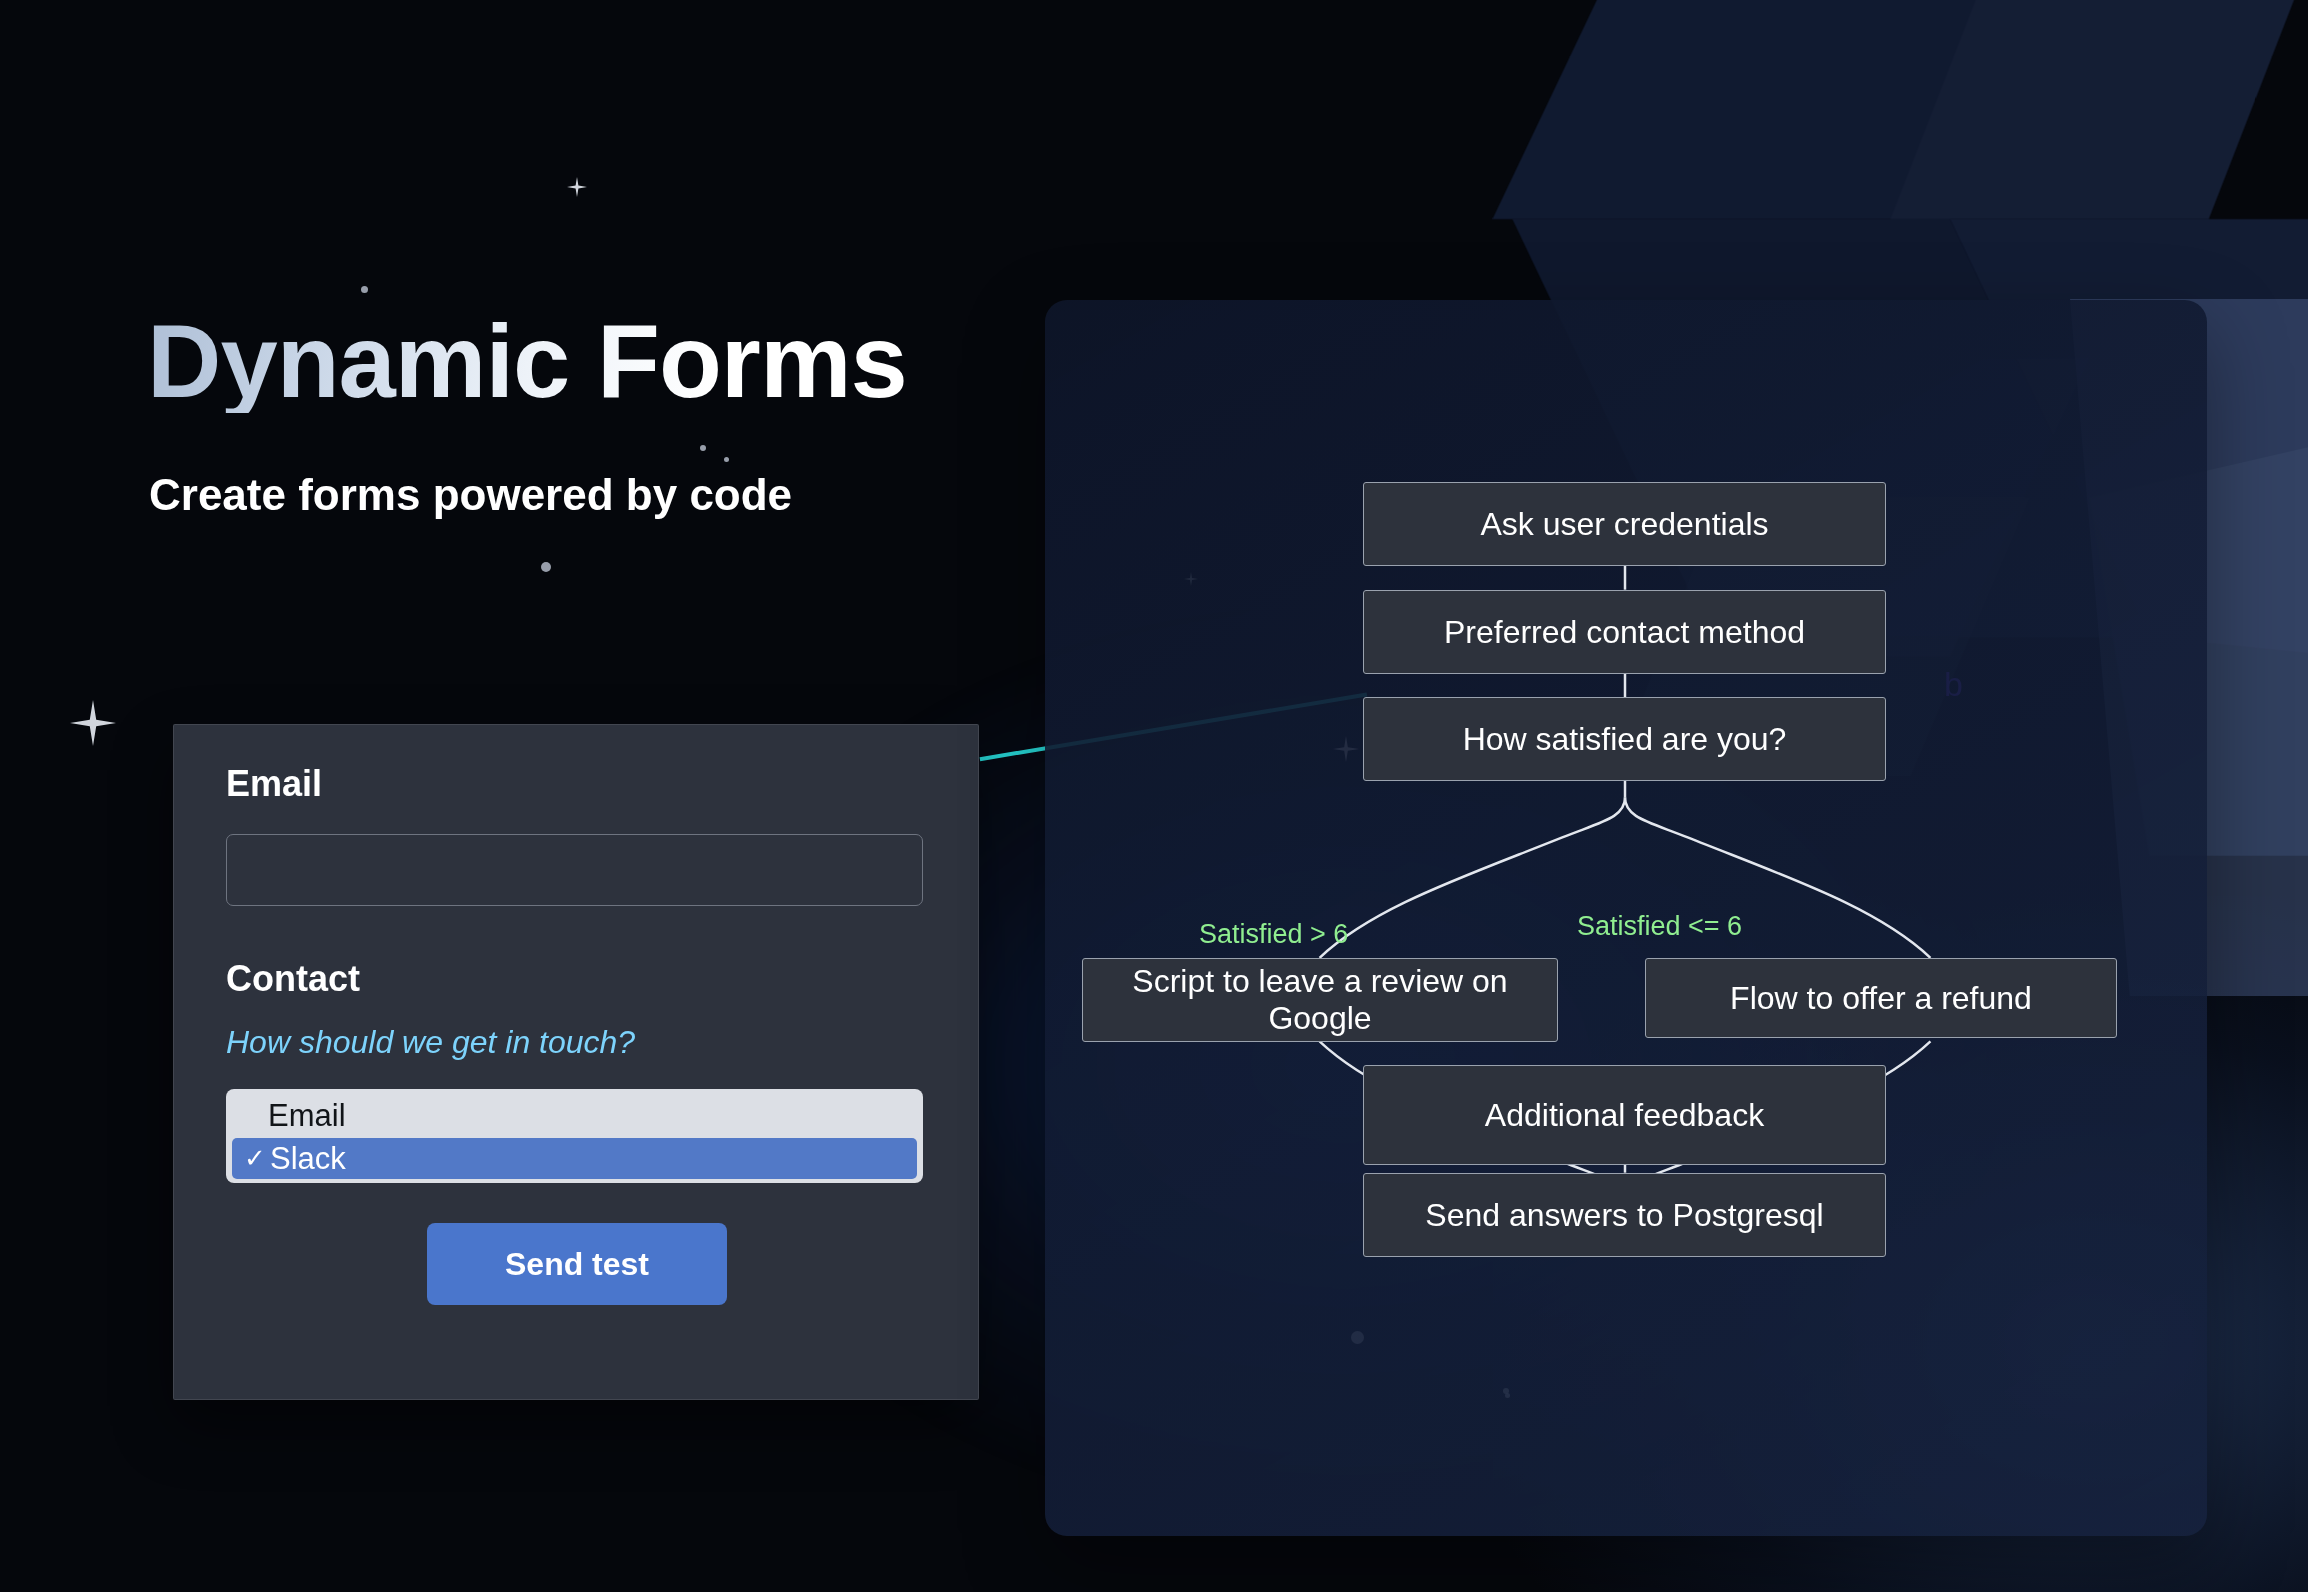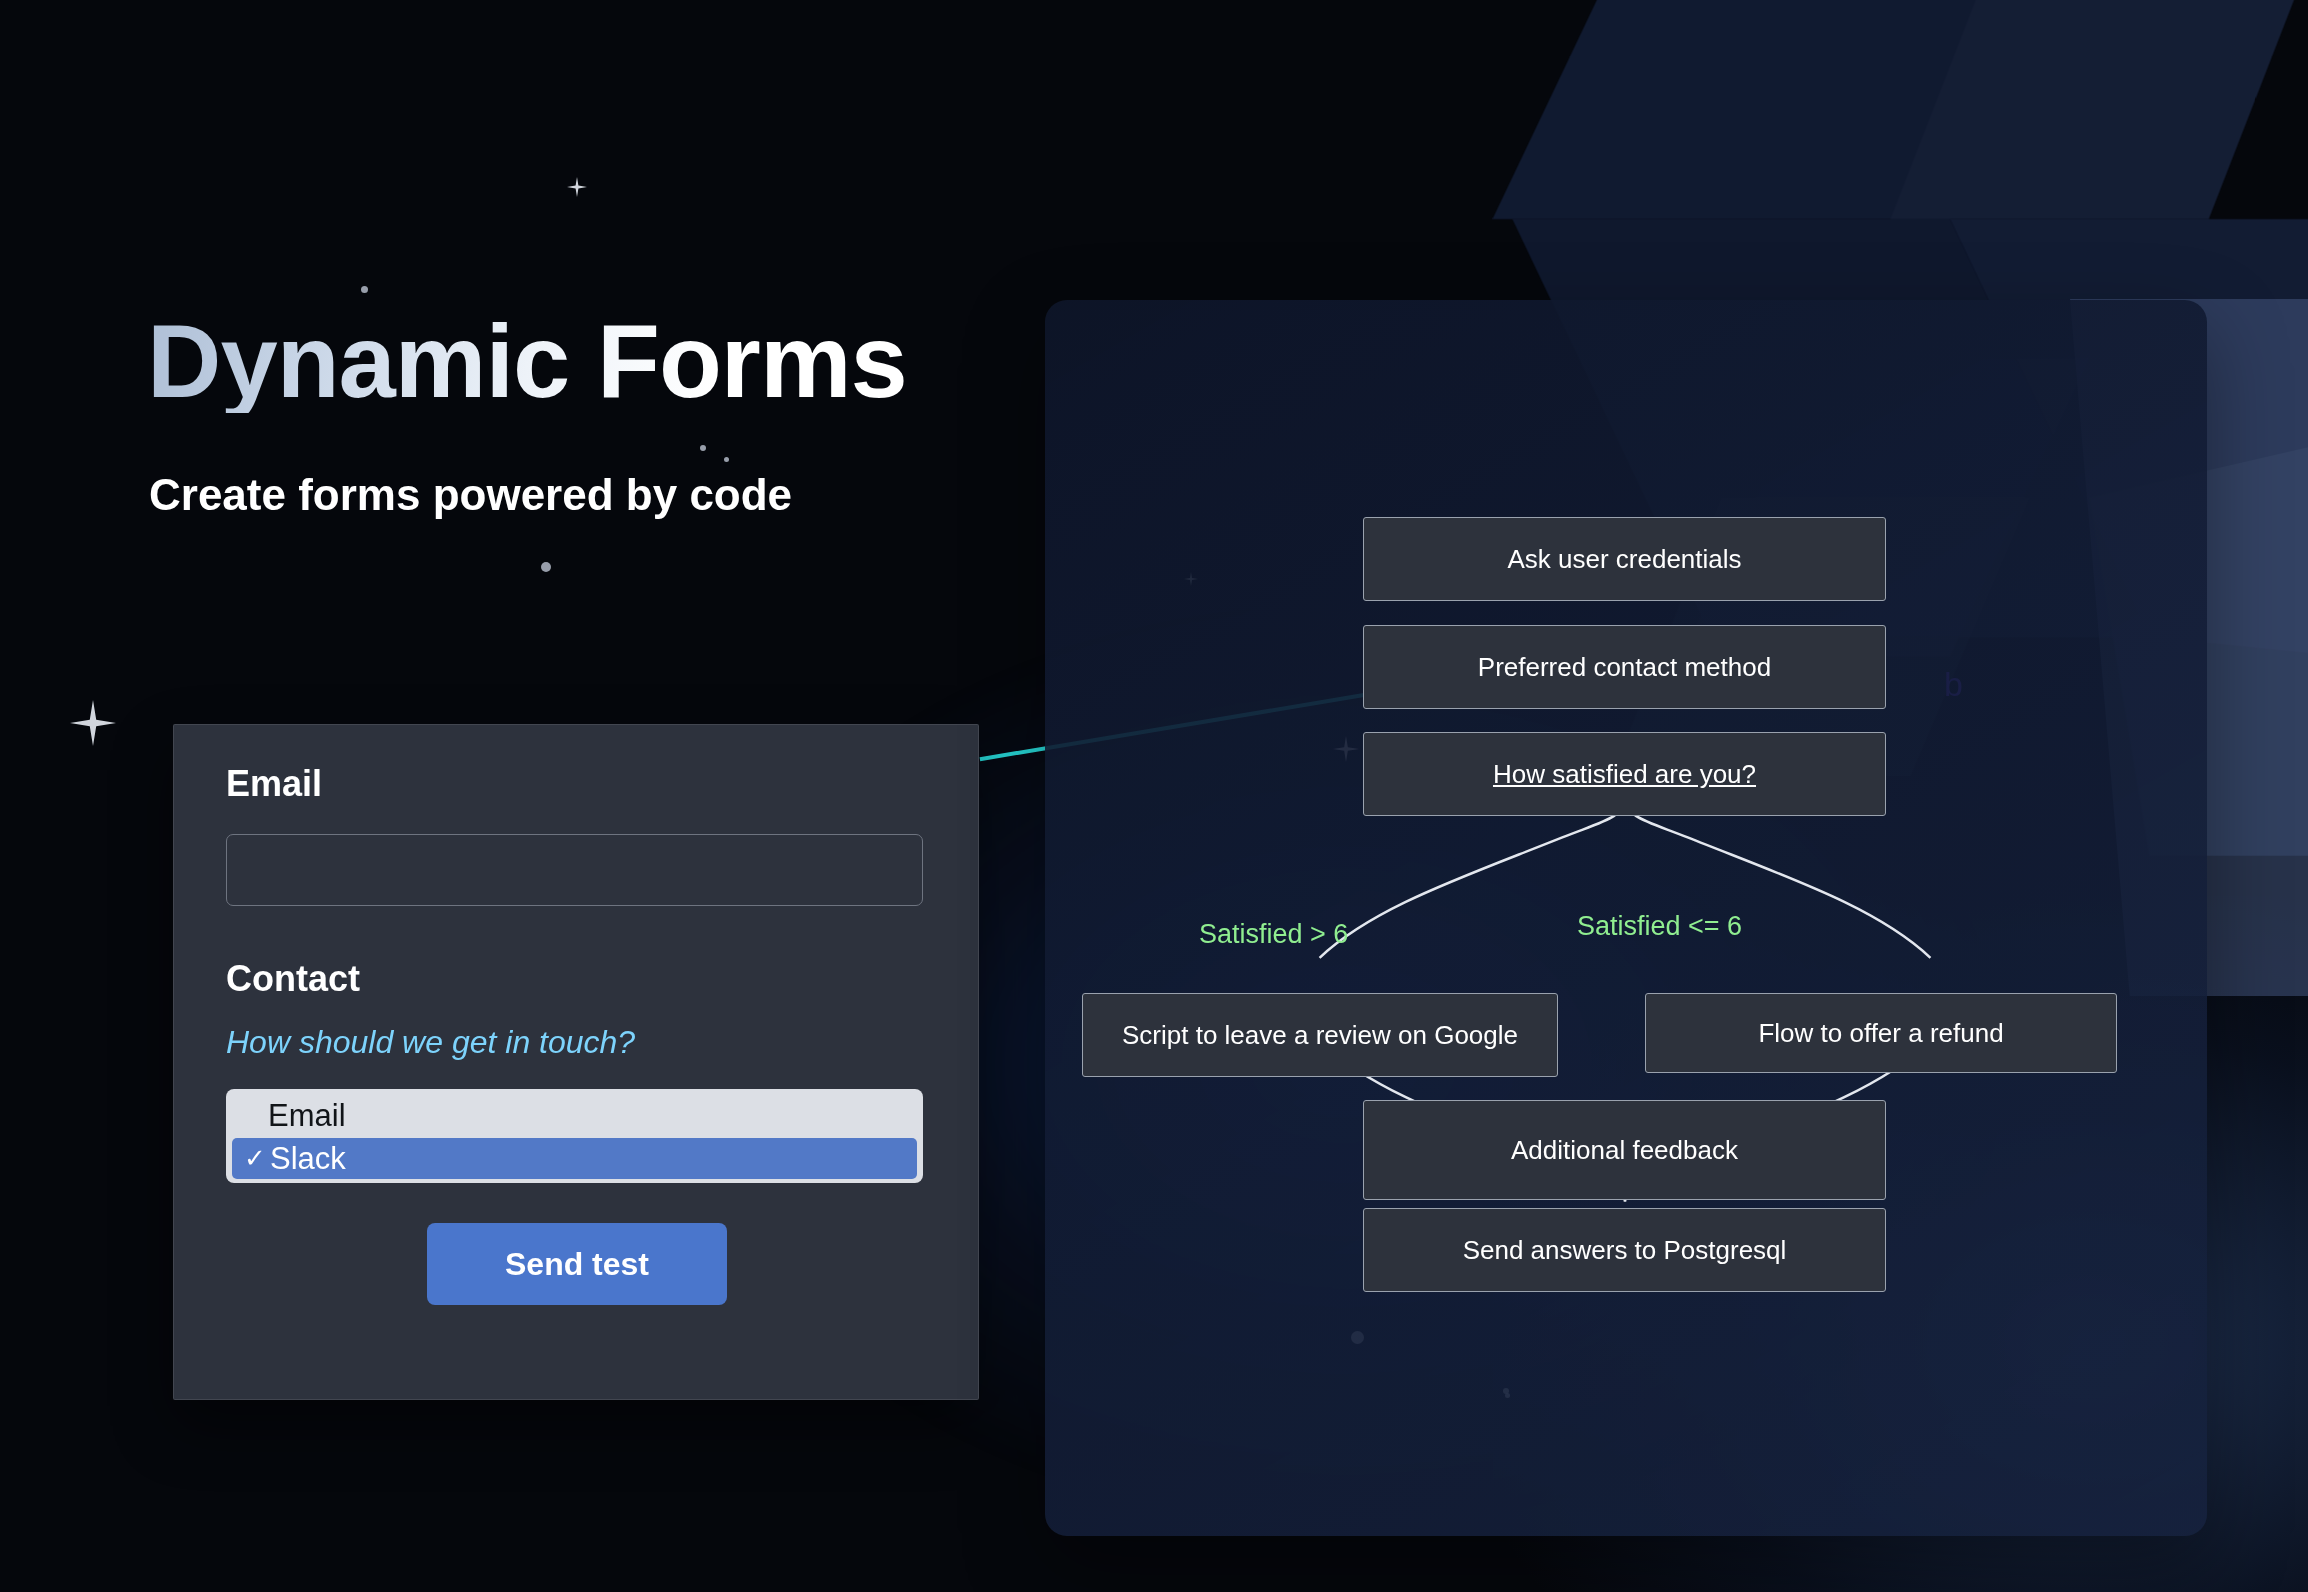--- a/index.html
+++ b/index.html
@@ -140,24 +140,23 @@
     border-radius:22px;
     box-shadow:0 30px 80px rgba(0,0,0,0.35);
   }
   #flow-edges { position:absolute; left:0; top:0; width:1162px; height:1236px; }
   .node {
     position:absolute;
     background:#2d323c;
     border:1px solid #9aa2ae;
     border-radius:3px;
     display:flex; align-items:center; justify-content:center;
-    color:#ffffff; font-size:26px;
+    color:#ffffff; font-size:32px;
     text-align:center;
     z-index:3;
-    margin-top:35px;
   }
   .edge-label {
     position:absolute;
     color:#90ee90;
     font-size:27px;
     white-space:nowrap;
     z-index:4;
   }
   #purple-b {
     position:absolute; left:1944px; top:665px;
@@ -252,21 +251,21 @@
         <line x1="583" y1="853" x2="583" y2="877"></line>
       </g>
     </svg>
 
     <div class="node" style="left:318px; top:182px; width:523px; height:84px;">
       <span>Ask user credentials</span>
     </div>
     <div class="node" style="left:318px; top:290px; width:523px; height:84px;">
       <span>Preferred contact method</span>
     </div>
-    <div class="node" style="left:318px; top:397px; width:523px; height:84px;text-decoration:underline;">
+    <div class="node" style="left:318px; top:397px; width:523px; height:84px;">
       <span>How satisfied are you?</span>
     </div>
     <div class="node" style="left:37px; top:658px; width:476px; height:84px;">
       <span>Script to leave a review on Google</span>
     </div>
     <div class="node" style="left:600px; top:658px; width:472px; height:80px;">
       <span>Flow to offer a refund</span>
     </div>
     <div class="node" style="left:318px; top:765px; width:523px; height:100px;">
       <span>Additional feedback</span>

